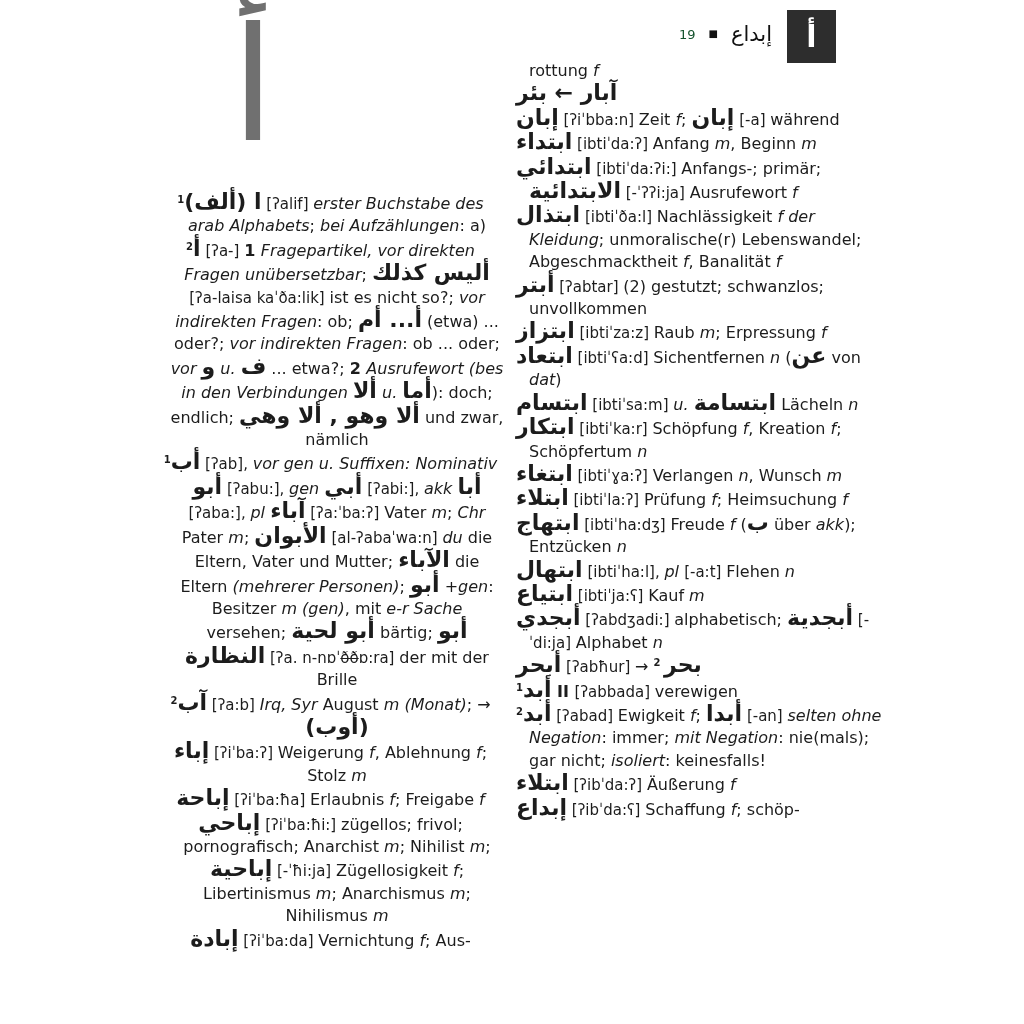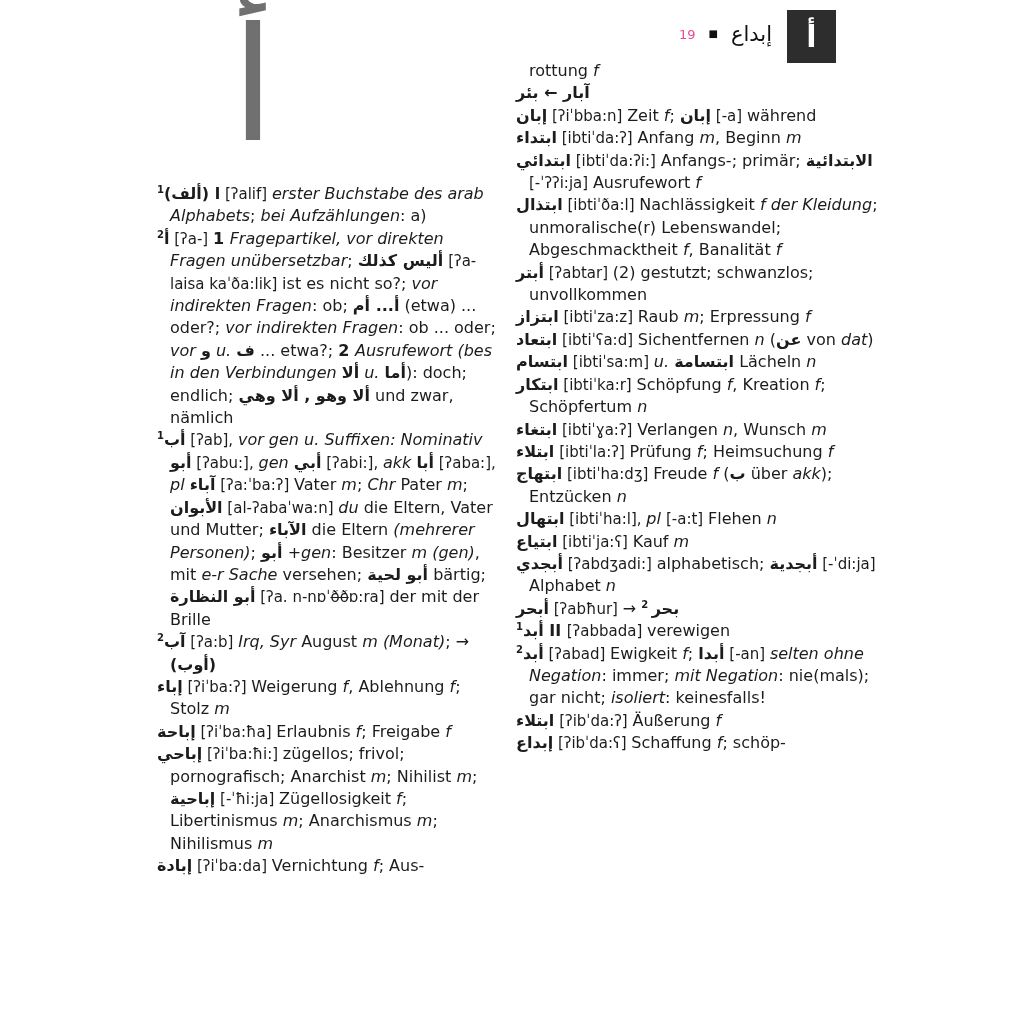--- a/index.html
+++ b/index.html
@@ -1,35 +1,35 @@
 <!DOCTYPE html>
 <html><head>
 <meta charset="utf-8">
 <style>
   html,body{margin:0;padding:0;background:#ffffff;}
   .page{position:relative;width:1024px;height:1024px;background:#ffffff;overflow:hidden;
         font-family:"DejaVu Sans",sans-serif;color:#1c1c1c;}
   
   .header-cluster{position:absolute;top:22px;right:252px;display:flex;align-items:center;gap:13px;}
-  .page-number{font-size:13px;color:#ec4899;}
+  .page-number{font-size:13px;color:#14532d;}
   .square-bullet{font-size:10px;color:#111;line-height:1;}
   .header-keyword{font-size:21px;color:#111;direction:rtl;unicode-bidi:isolate;}
   .thumb-tab{position:absolute;left:787px;top:10px;width:49px;height:53px;background:#2d2d2d;
              display:flex;align-items:center;justify-content:center;}
   .thumb-tab .tab-letter{color:#ffffff;font-size:30px;font-weight:bold;direction:rtl;}
   
   .section-letter{position:absolute;left:231px;top:6px;font-size:158px;line-height:1;
                   color:#707070;direction:rtl;unicode-bidi:isolate;}
   
   .col{position:absolute;text-align:left;}
-  .col-left{left:157px;top:183px;width:347px;}
+  .col-left{left:157px;top:191px;width:347px;text-align:center;}
   .col-right{left:516px;top:60px;width:372px;}
   p.entry{margin:0;padding-left:13px;text-indent:-13px;font-size:16px;line-height:22.4px;}
   p.entry.cont{text-indent:0;}
-  .seg-a{font-weight:bold;font-size:16px;direction:rtl;unicode-bidi:isolate;}
+  .seg-a{font-weight:bold;font-size:22px;direction:rtl;unicode-bidi:isolate;}
   .seg-p{font-size:15px;}
   .seg-r{}
   .seg-i{font-style:italic;}
   .seg-b{font-weight:bold;}
   .seg-sup{font-size:10px;font-weight:bold;vertical-align:super;line-height:0;}
   .seg-x{font-size:15px;text-decoration:line-through;}
 </style>
 </head>
 <body>
 

